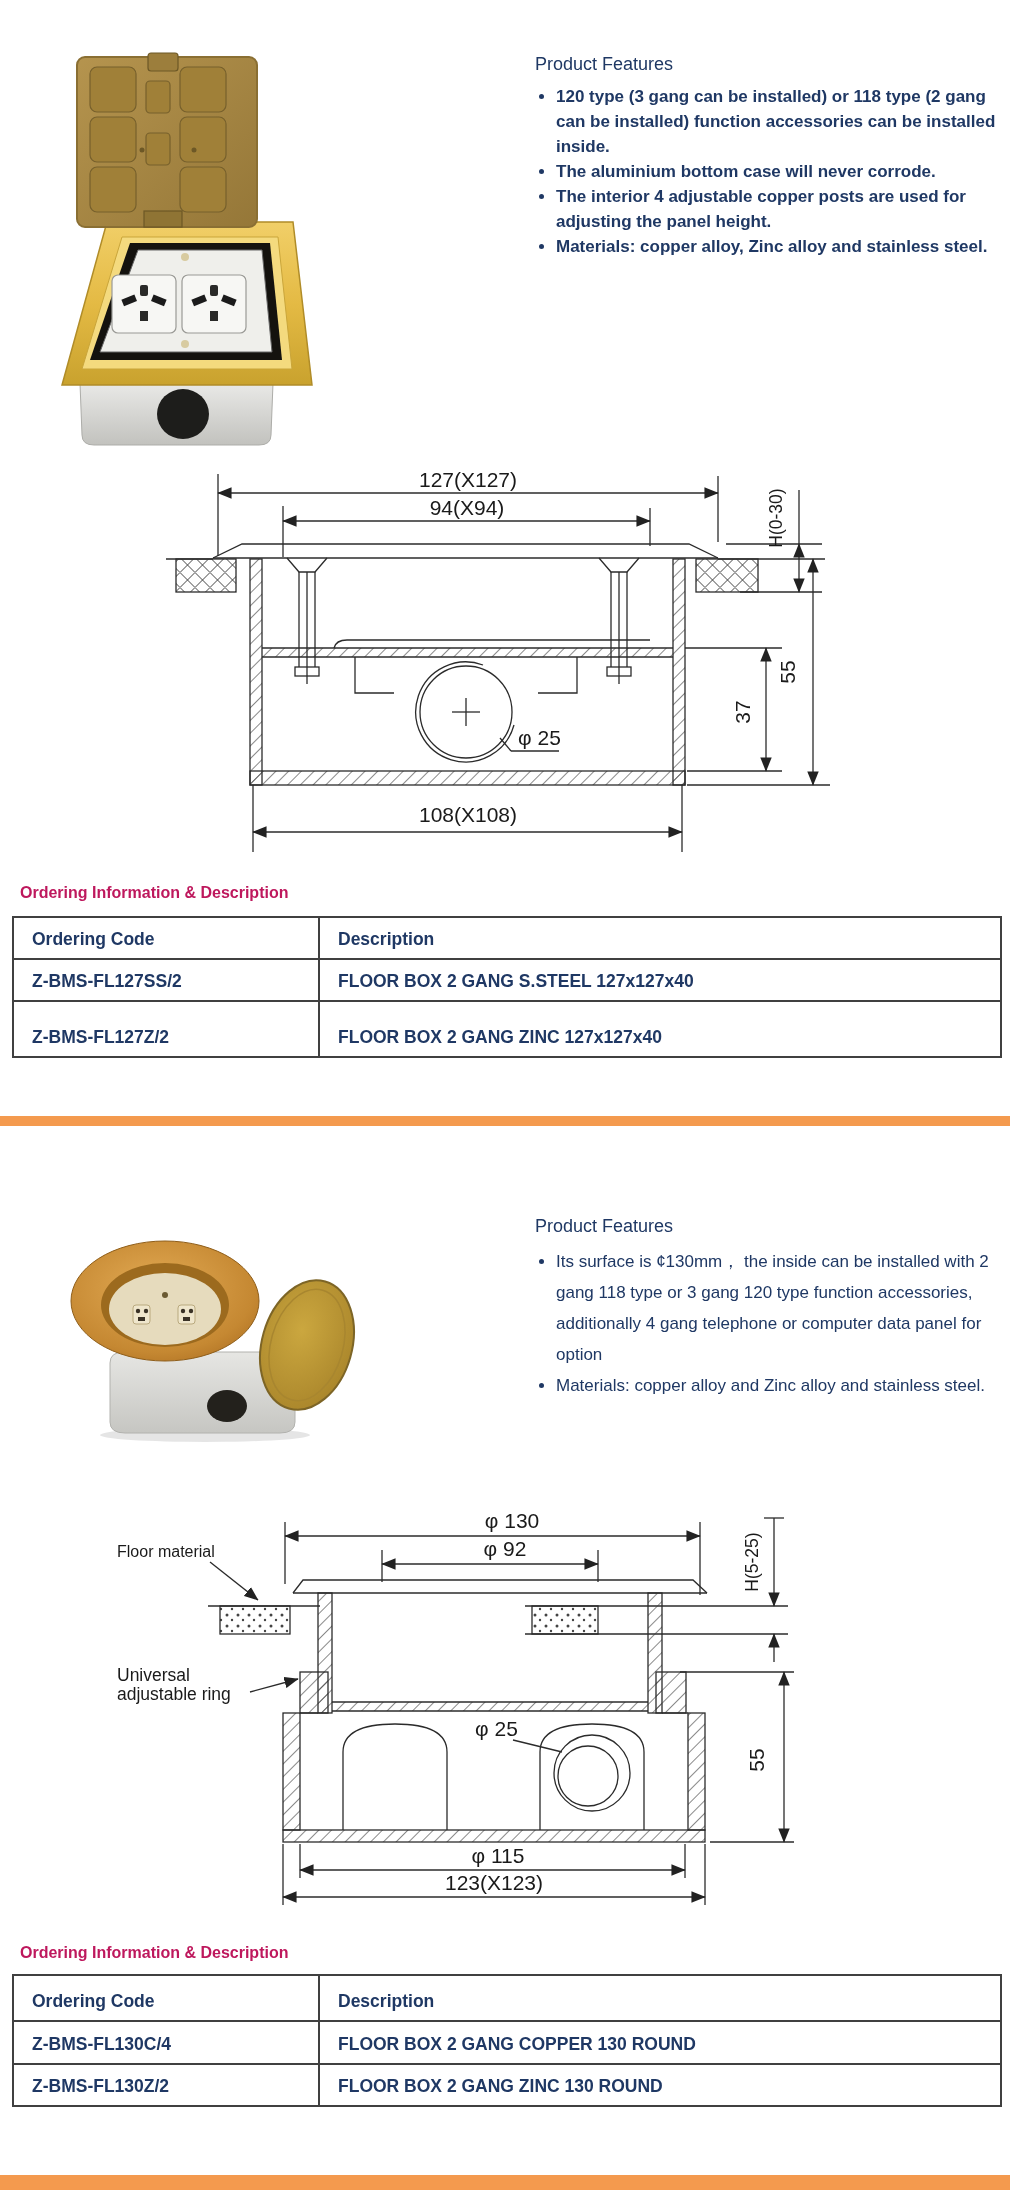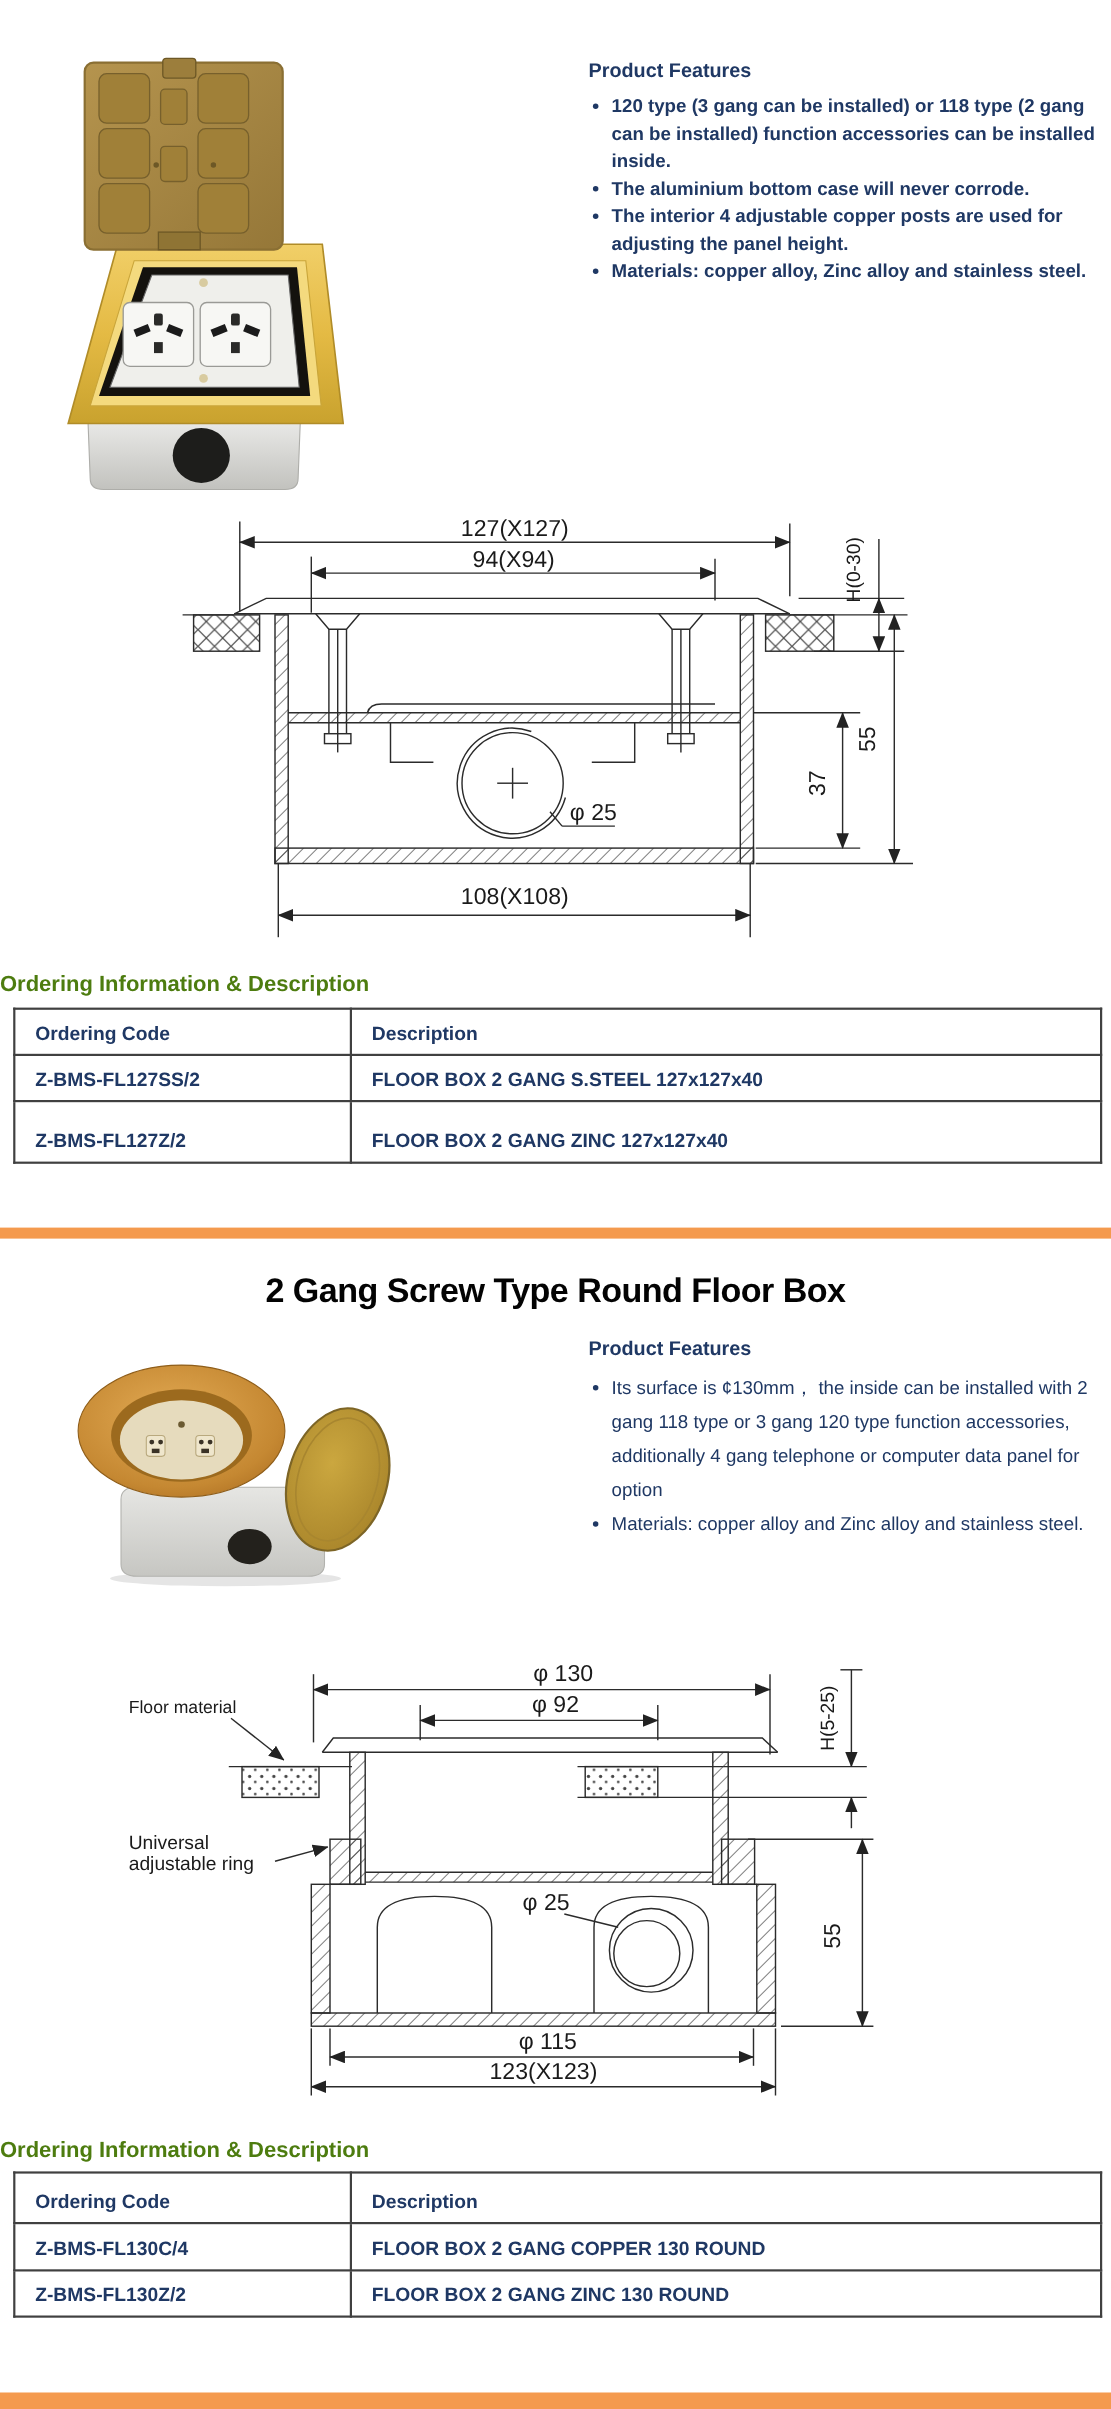--- a/index.html
+++ b/index.html
@@ -4,26 +4,26 @@
 <style>
   html,body{margin:0;padding:0;}
   body{width:1010px;height:2190px;background:#fff;font-family:"Liberation Sans",sans-serif;position:relative;}
   .page{position:absolute;top:0;left:0;width:1010px;height:2190px;background:#fff;overflow:hidden;}
   .title{position:absolute;left:0;width:1010px;text-align:center;font-weight:bold;font-size:31px;color:#030303;letter-spacing:-0.5px;white-space:nowrap;}
   #title1{top:2px;}
   #title2{top:1156px;}
   .features{position:absolute;left:535px;width:468px;color:#1F3864;}
   #features1{top:54px;}
   #features2{top:1216px;}
-  .features h3{margin:0;font-size:18px;font-weight:bold;color:#1F3864;}
+  .features h3{margin:0;font-size:18px;font-weight:normal;color:#1F3864;}
   .features ul{margin:9px 0 0 0;padding-left:21px;}
   .features li{font-size:17px;}
   #features1 li{line-height:25px;font-weight:bold;}
   #features2 li{line-height:31px;}
-  .ordering-heading{position:absolute;left:0;color:#4d7c0f;font-size:20px;font-weight:bold;}
+  .ordering-heading{position:absolute;left:20px;color:#be185d;font-size:16px;font-weight:bold;}
   #ordering1{top:884px;}
   #ordering2{top:1944px;}
   table.order{position:absolute;left:12px;width:990px;border-collapse:collapse;table-layout:fixed;}
   #table1{top:916px;}
   #table2{top:1974px;}
   table.order td,table.order th{border:2px solid #404040;vertical-align:bottom;padding:0 6px 8px 18px;color:#1F3864;font-size:17.5px;font-weight:bold;text-align:left;background:#fff;white-space:nowrap;overflow:hidden;}
   .divider{position:absolute;left:0;width:1010px;}
   #divider1{top:1116px;height:10px;}
   #divider2{top:2175px;height:15px;}
   .photo,.diagram{position:absolute;}
@@ -213,21 +213,20 @@
     </tr>
     <tr style="height:56px">
       <td>Z-BMS-FL127Z/2</td>
       <td>FLOOR BOX 2 GANG ZINC 127x127x40</td>
     </tr>
   </tbody>
     </table>
 
   <div class="divider" id="divider1" style="background:#F49A4E"></div>
 
-  <div class="title" id="title2">2 Gang Screw Type Round Floor Box</div>
 
   <svg class="photo" id="photo2" style="left:65px;top:1235px" width="300" height="210" viewBox="0 0 300 210">
     <defs>
       <radialGradient id="ring2" cx="0.45" cy="0.4" r="0.75">
         <stop offset="0" stop-color="#e3ab55"></stop>
           <stop offset="0.7" stop-color="#c58832"></stop>
           <stop offset="1" stop-color="#a96b1f"></stop>
       </radialGradient>
       <linearGradient id="grey2" x1="0" y1="0" x2="0" y2="1">
         <stop offset="0" stop-color="#e6e6e3"></stop>

